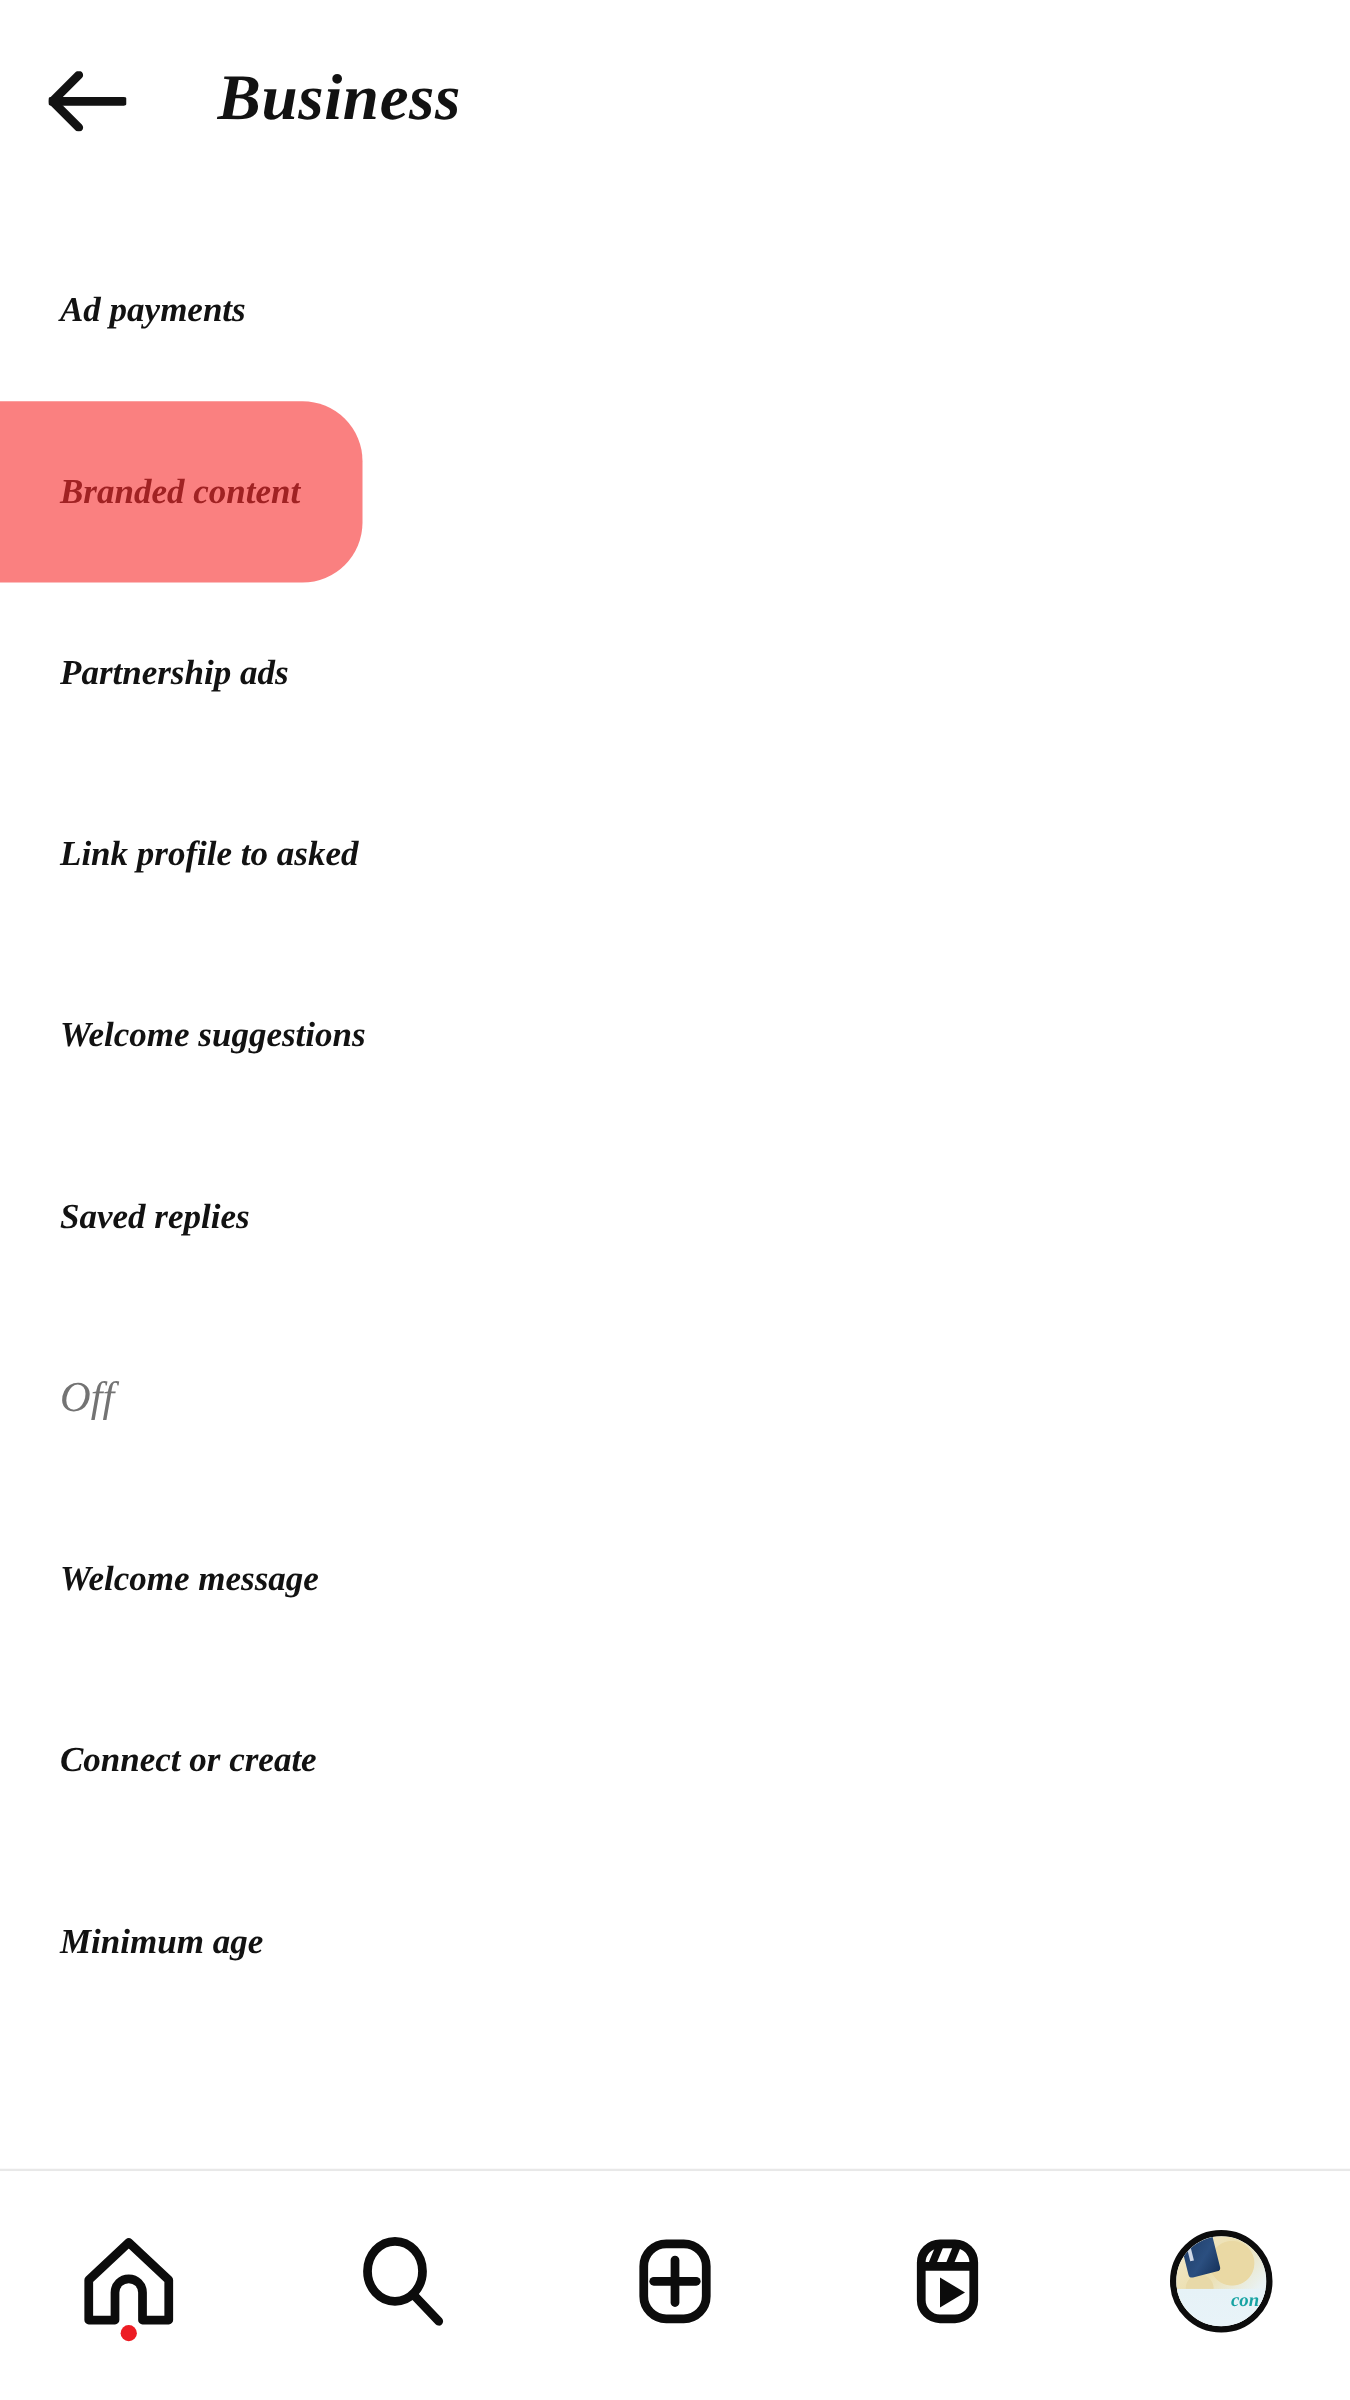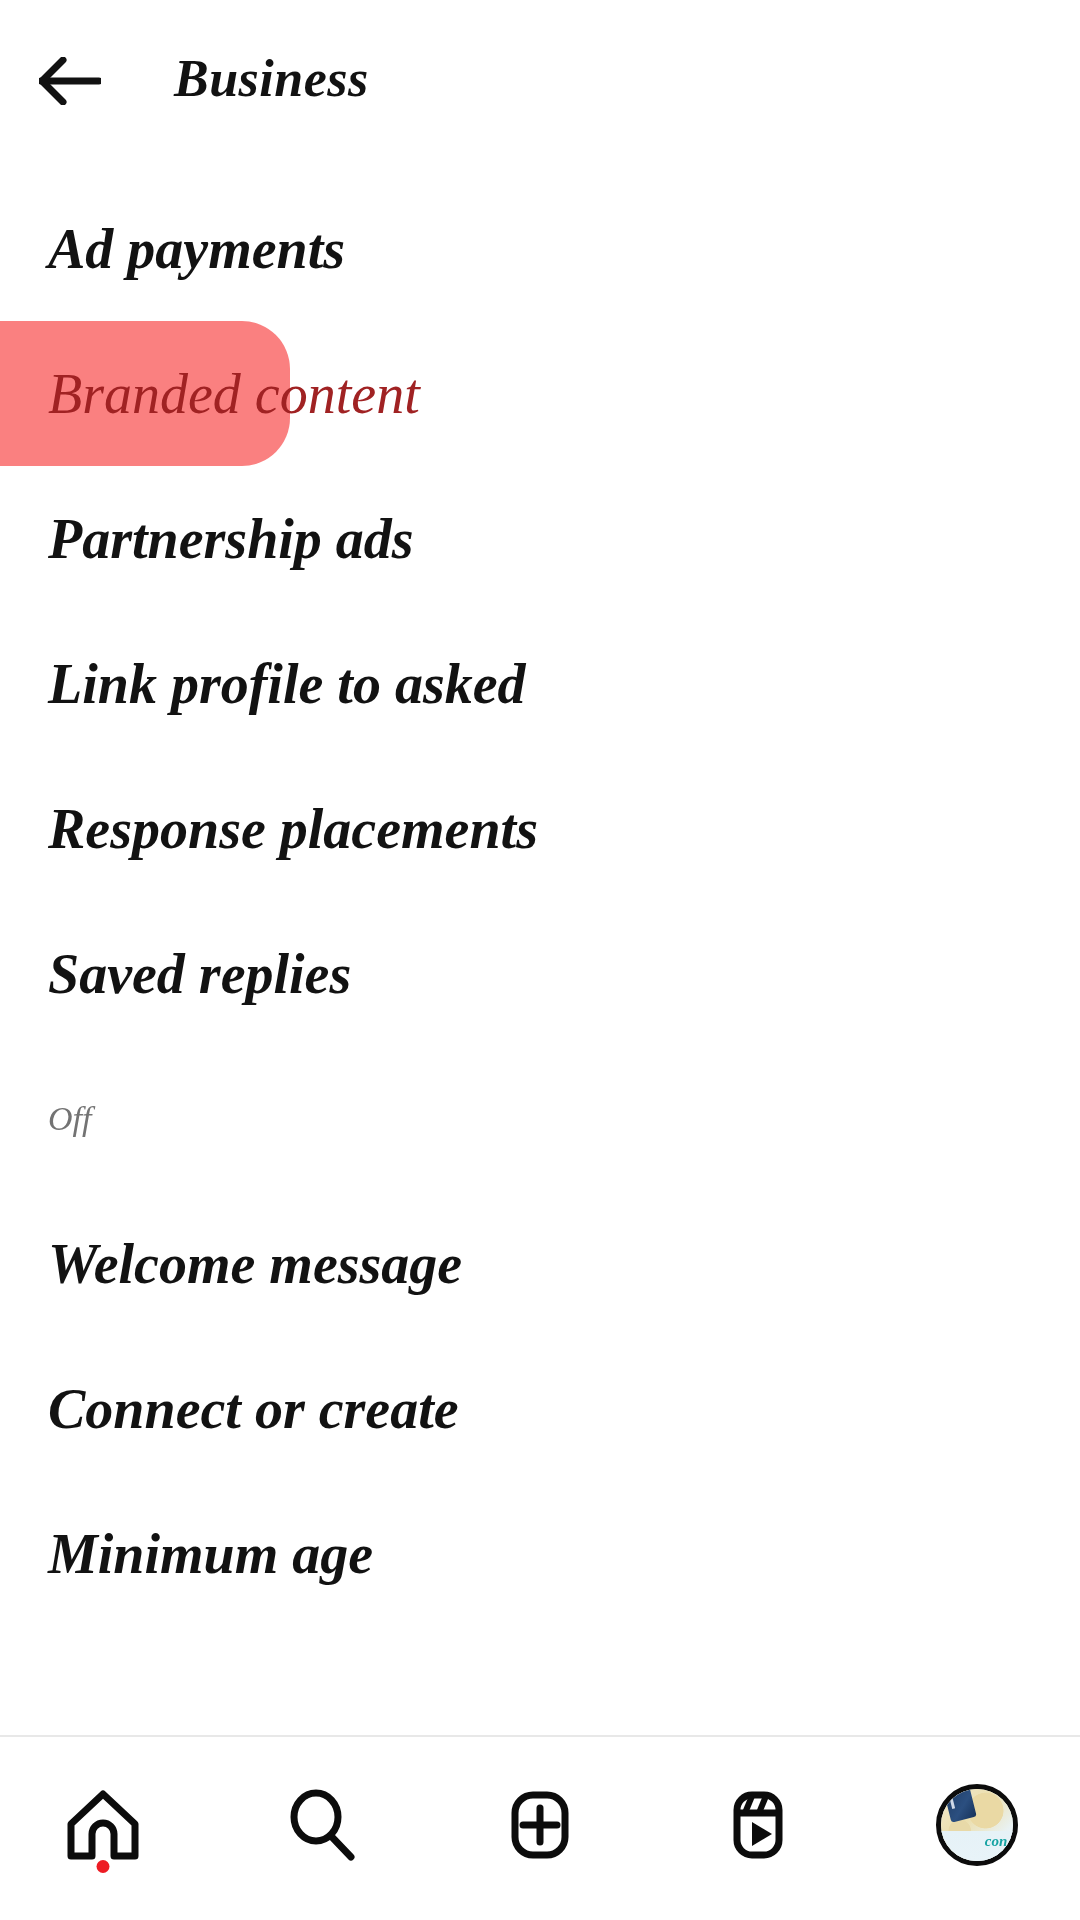--- a/index.html
+++ b/index.html
@@ -82,21 +82,21 @@
     align-items: center;
     justify-content: space-between;
     padding: 0 48px;
     box-sizing: border-box;
     cursor: pointer;
   }
   .row-label {
     font-family: "Liberation Serif", "DejaVu Serif", serif;
     font-style: italic;
     font-weight: bold;
-    font-size: 56px;
+    font-size: 28px;
     line-height: 52px;
     color: #121212;
     white-space: nowrap;
   }
   .row-value {
     font-family: "Liberation Serif", "DejaVu Serif", serif;
     font-style: italic;
     font-weight: normal;
     font-size: 34px;
     line-height: 44px;
@@ -116,21 +116,21 @@
     height: 145px;
     background: #FA8080;
     border-radius: 48px;
     box-sizing: border-box;
   }
   .list-row.highlighted .row-label {
     position: relative;
     z-index: 2;
     margin-left: 48px;
     color: #A02223;
-    font-weight: normal;
+    font-weight: bold;
   }
 
   
   .tabbar-divider {
     position: absolute;
     left: 0;
     top: 1735px;
     width: 1080px;
     height: 2px;
     background: #e8e8e8;
@@ -250,21 +250,21 @@
           <div class="highlight-pill"></div>
           <div class="row-label">Branded content</div>
         </div>
         <div class="list-row">
           <div class="row-label">Partnership ads</div>
         </div>
         <div class="list-row">
           <div class="row-label">Link profile to asked</div>
         </div>
         <div class="list-row">
-          <div class="row-label">Response placements</div>
+          <div class="row-label">Welcome suggestions</div>
         </div>
         <div class="list-row">
           <div class="row-label">Saved replies</div>
         </div>
         <div class="list-row">
           <div class="row-value">Off</div>
         </div>
         <div class="list-row">
           <div class="row-label">Welcome message</div>
         </div>

